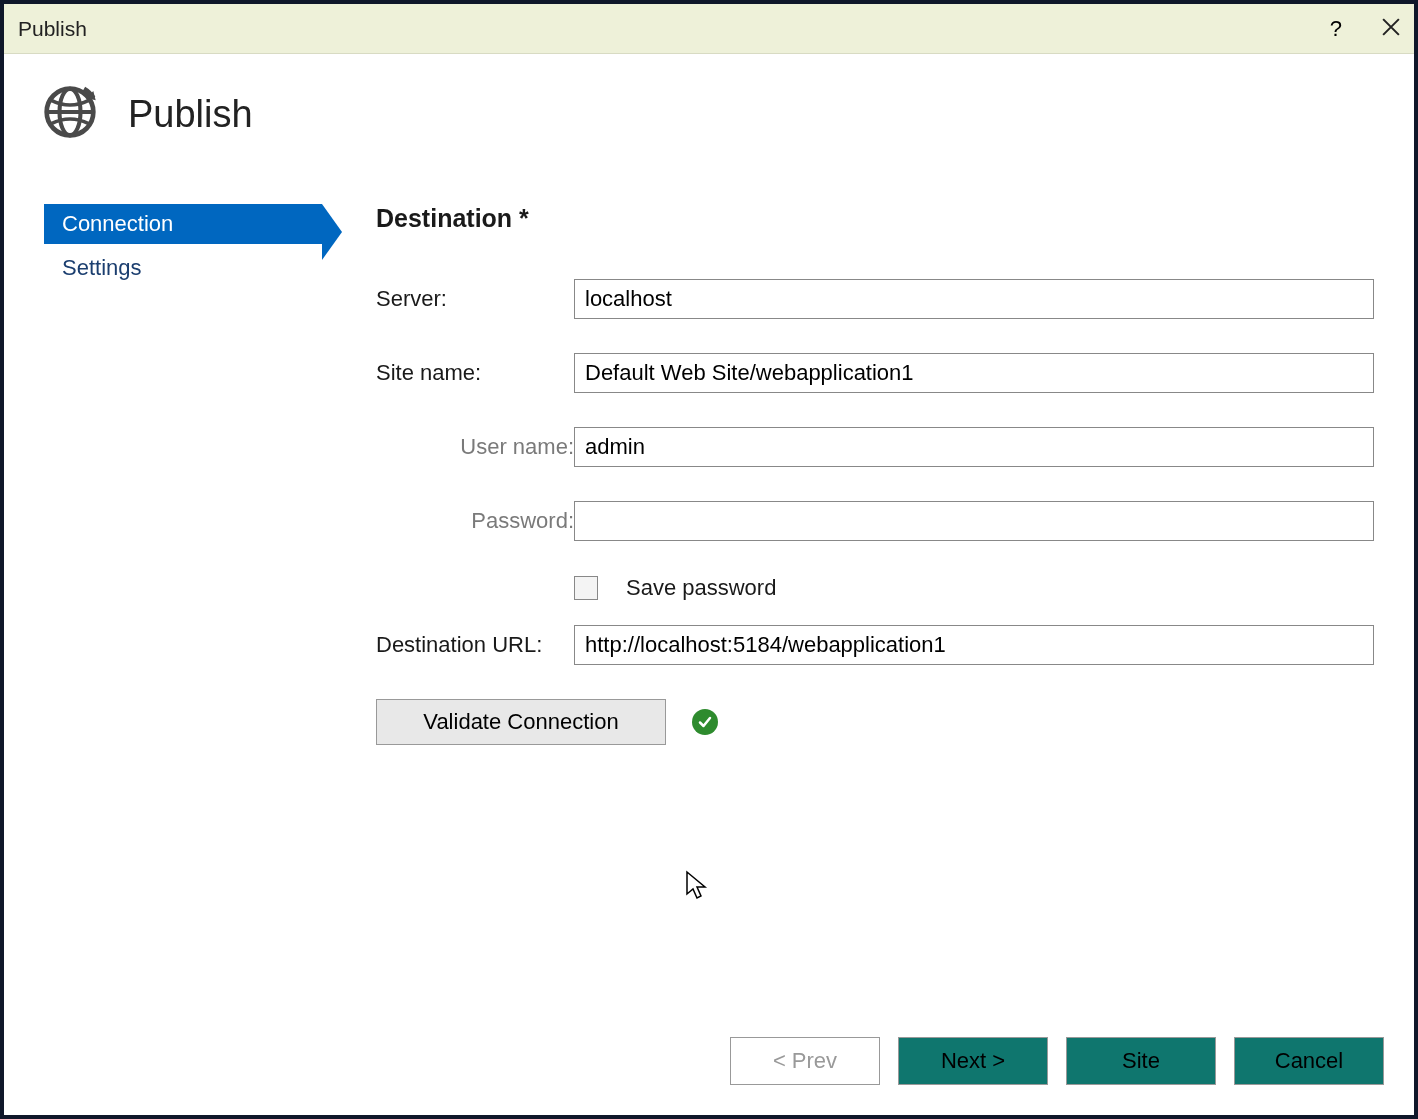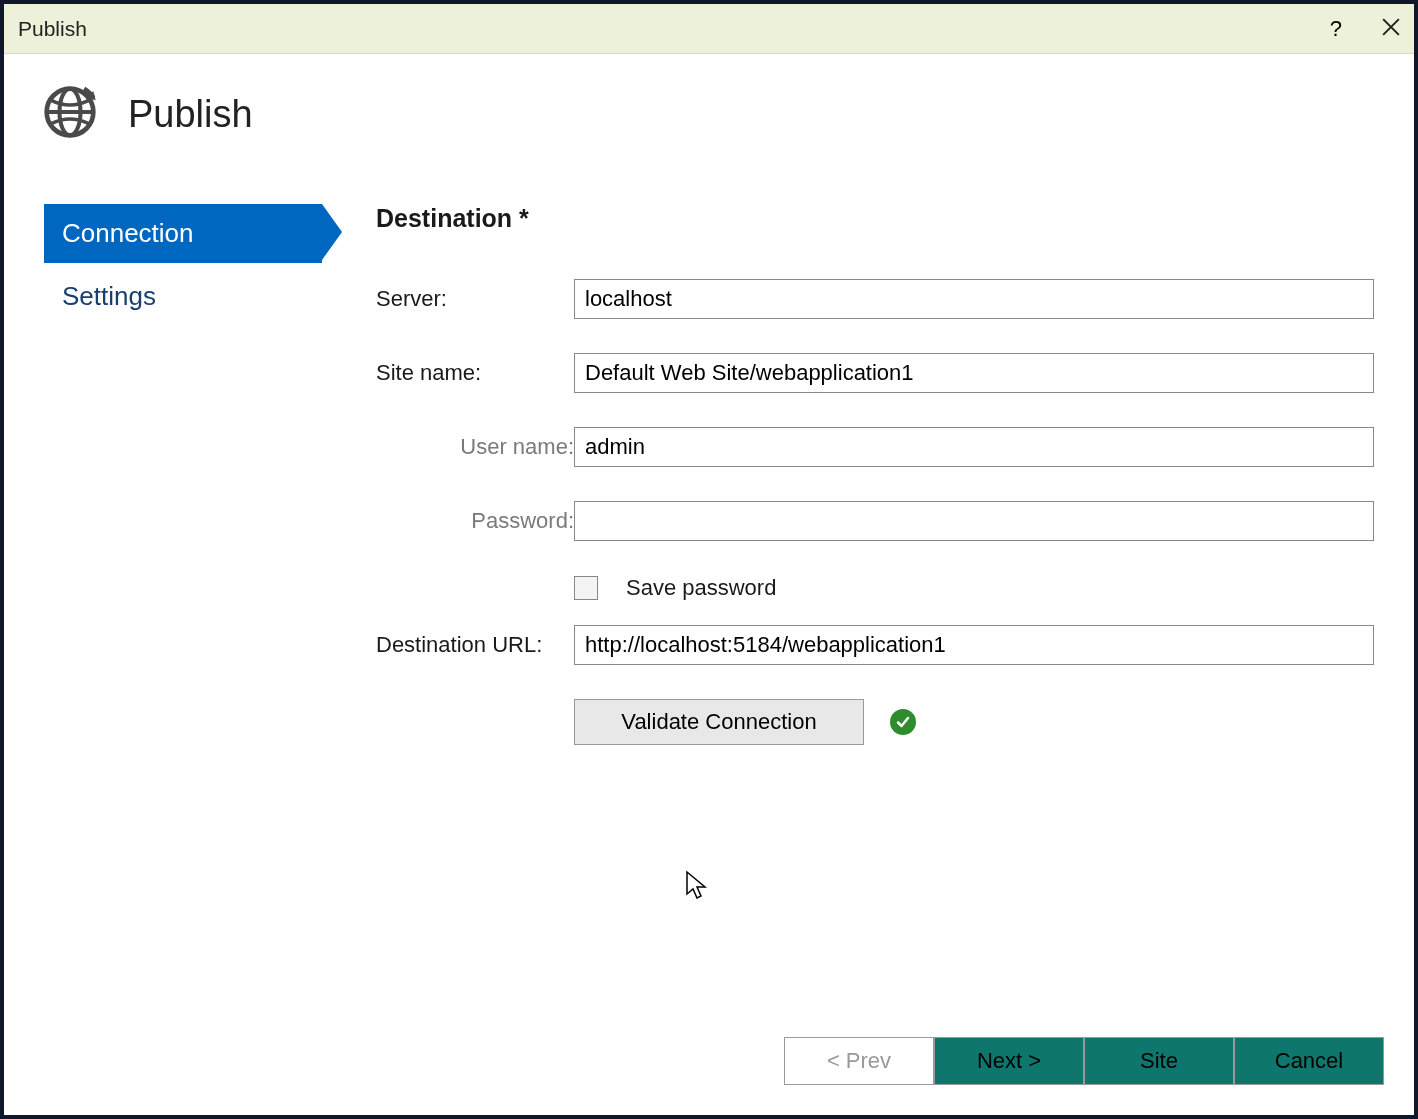--- a/index.html
+++ b/index.html
@@ -68,22 +68,22 @@
       flex: 1;
       padding: 50px 40px 0 40px;
     }
     .sidebar {
       width: 278px;
       display: flex;
       flex-direction: column;
       gap: 4px;
     }
     .sidebar-item {
-      padding: 14px 18px;
-      font-size: 26px;
+      padding: 7px 18px;
+      font-size: 22px;
       color: #1b3e6f;
       cursor: pointer;
       position: relative;
     }
     .sidebar-item.active {
       background: #0067c0;
       color: #ffffff;
     }
     .sidebar-item.active::after {
       content: "";
@@ -144,21 +144,20 @@
       border: 1px solid #888;
       background: #f4f4f4;
     }
     .checkbox-label {
       font-size: 22px;
       color: #1a1a1a;
     }
     .validate-row {
       display: flex;
       align-items: center;
-      margin-left: 198px;
       gap: 26px;
       margin-top: 18px;
     }
     .validate-btn {
       width: 290px;
       height: 46px;
       background: #e8e8e8;
       border: 1px solid #999;
       font-size: 22px;
       font-family: inherit;
@@ -173,20 +172,21 @@
       align-items: center;
       justify-content: center;
     }
     .check-icon svg {
       width: 16px;
       height: 16px;
     }
     .footer {
       display: flex;
       justify-content: flex-end;
+      gap: 18px;
       padding: 20px 30px 30px 30px;
     }
     .footer button {
       width: 150px;
       height: 48px;
       font-size: 22px;
       font-family: inherit;
       border: 1px solid #999;
       background: #0f766e;
       cursor: pointer;

